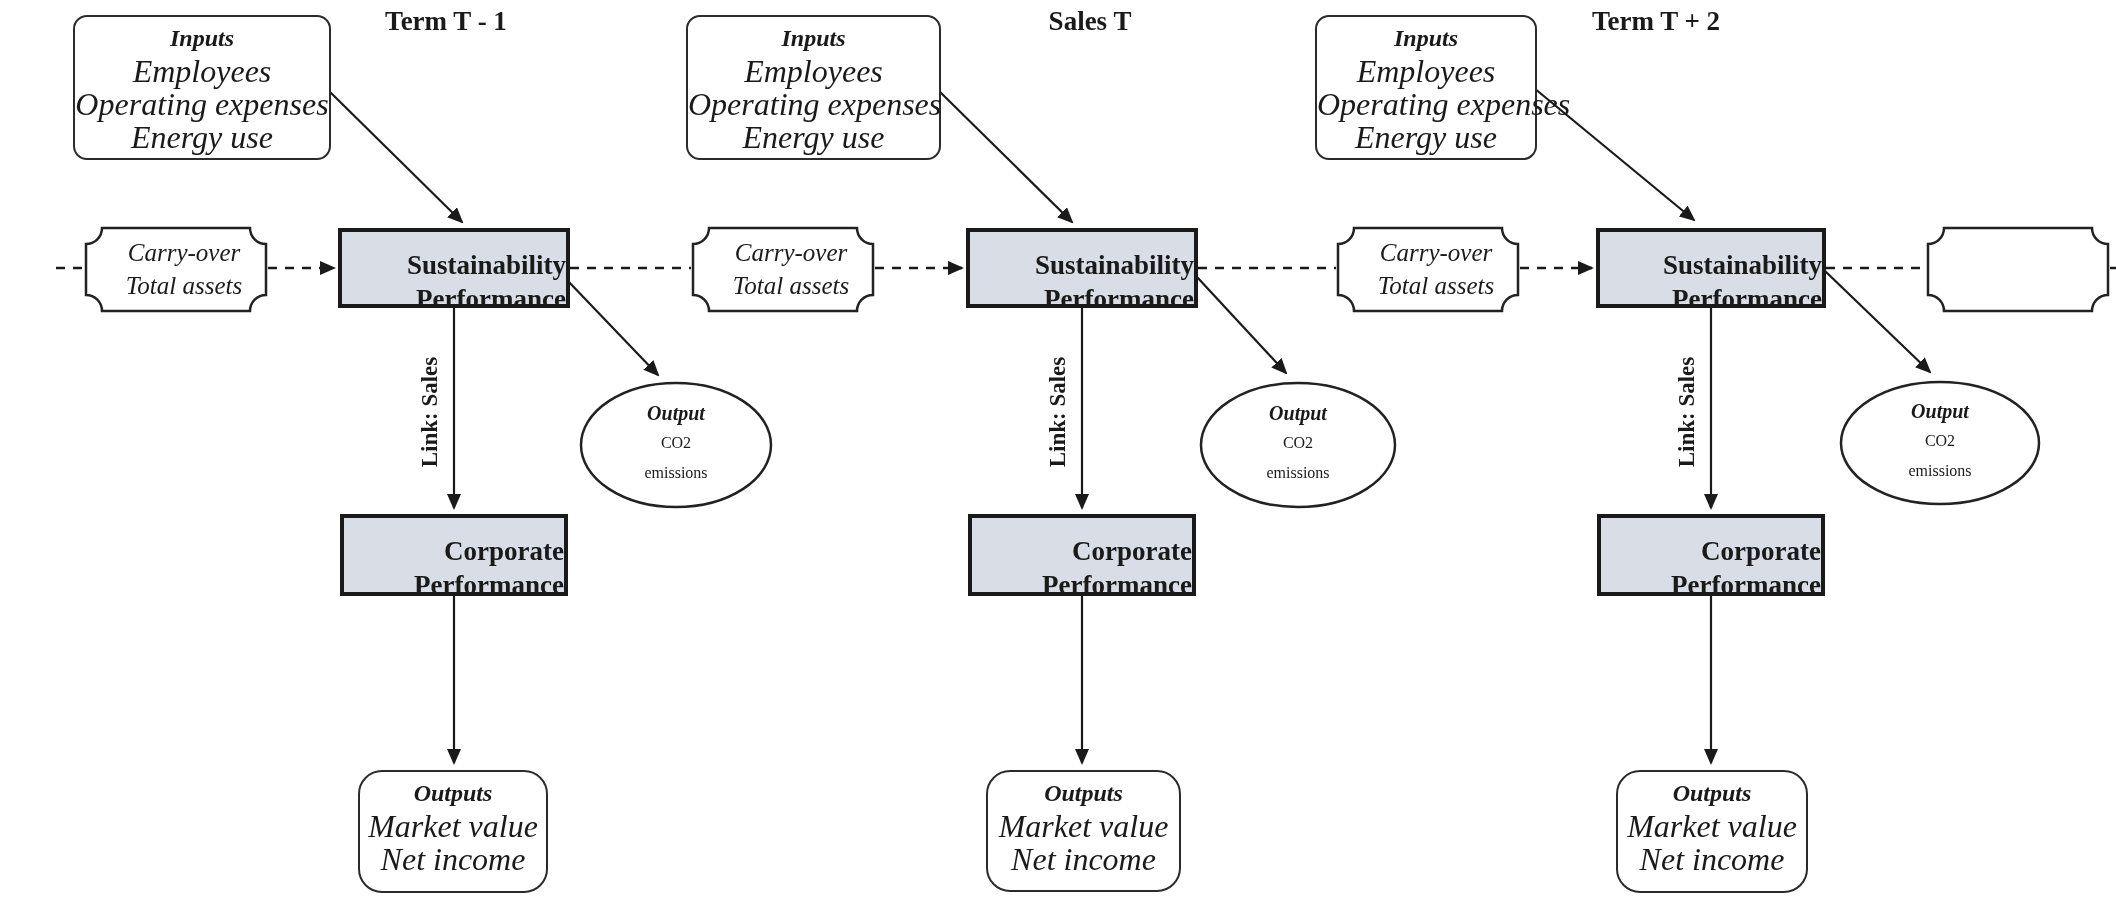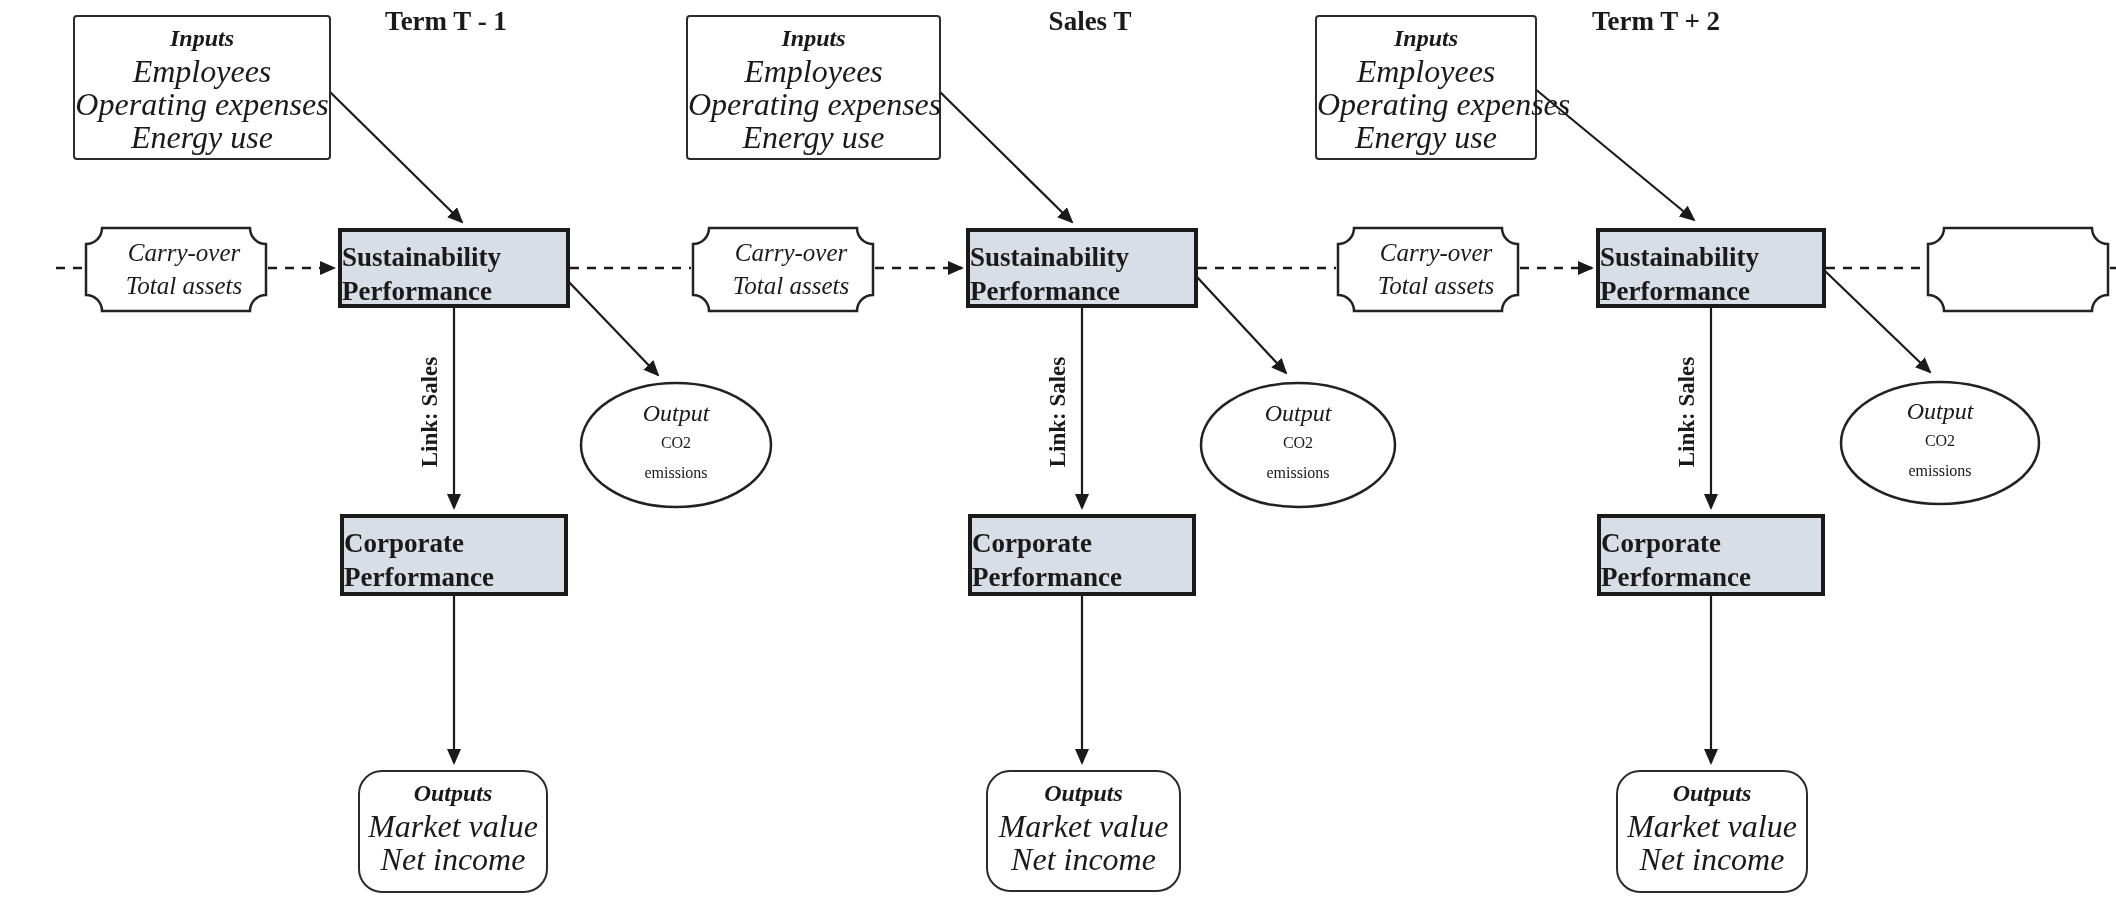--- a/index.html
+++ b/index.html
@@ -17,37 +17,37 @@
   .solid{stroke:#1a1a1a;stroke-width:2.2;fill:none;}
   .plaque{fill:#ffffff;stroke:#222222;stroke-width:2.5;}
   .oval{fill:#ffffff;stroke:#222222;stroke-width:2.5;}
 
   .abs{position:absolute;box-sizing:border-box;}
   .term-title{
     width:170px;text-align:center;
     font-weight:bold;font-size:27px;white-space:nowrap;
   }
   .round-box{
-    background:#ffffff;border:2.5px solid #2b2b2b;border-radius:4px;
+    background:#ffffff;border:2.5px solid #2b2b2b;border-radius:14px;
     text-align:center;padding-top:5px;
   }
   .round-box .bt{font-size:24px;font-weight:bold;font-style:italic;line-height:33px;}
   .round-box .it{font-size:32px;font-style:italic;line-height:33px;white-space:nowrap;}
   .carry-text{
     width:180px;text-align:center;font-style:italic;font-size:25px;line-height:33px;padding-left:16px;
   }
   .perf-box{
     background:#d8dde6;border:4px solid #1a1a1a;
-    text-align:left;font-weight:bold;font-size:27px;line-height:34px;
-    padding-top:8px;
+    text-align:right;font-weight:bold;font-size:27px;line-height:34px;
+    padding-top:16px;
   }
   .ellipse-text{
     width:170px;text-align:center;line-height:30px;
   }
-  .ellipse-text .bt{font-size:24px;font-weight:normal;font-style:italic;}
+  .ellipse-text .bt{font-size:20px;font-weight:bold;font-style:italic;}
   .ellipse-text .it{font-size:16px;}
   .link-label{
     width:140px;height:26px;text-align:center;
     font-weight:bold;font-size:23px;white-space:nowrap;
     transform:rotate(-90deg);
   }
 </style>
 </head>
 <body>
 

